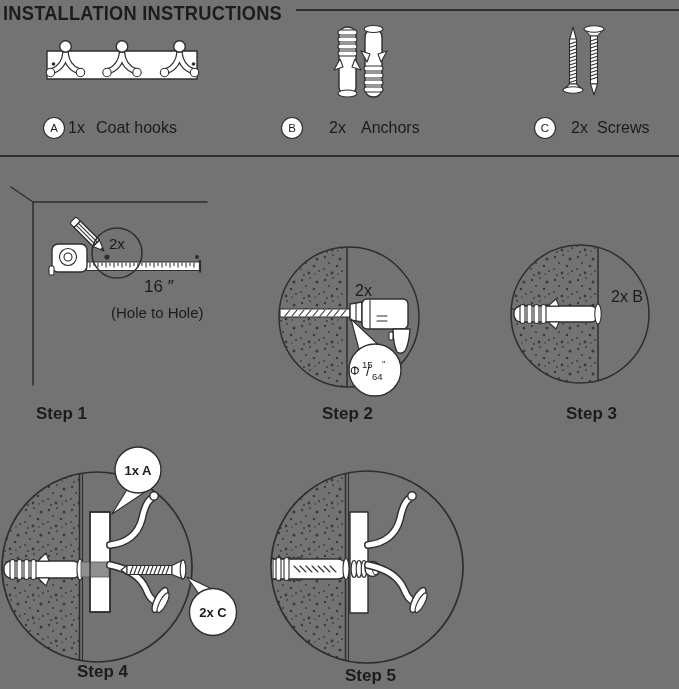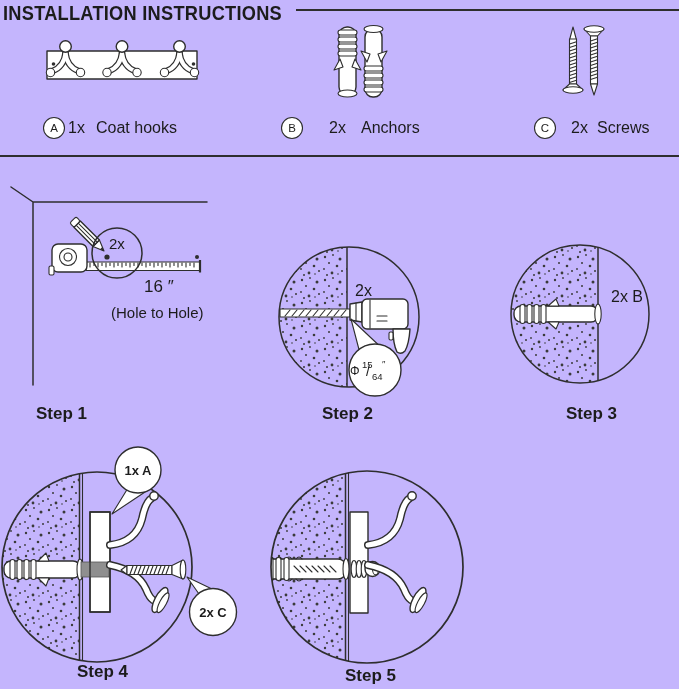--- a/index.html
+++ b/index.html
@@ -1,16 +1,16 @@
 <!DOCTYPE html>
 <html><head>
 <meta charset="utf-8">
 <style>
   html,body{margin:0;padding:0;background:#fff;}
-  #sheet{position:relative;width:679px;height:689px;background:#c4b5fd;overflow:hidden;
+  #sheet{position:relative;width:679px;height:689px;background:#737373;overflow:hidden;
          font-family:"Liberation Sans","DejaVu Sans",sans-serif;}
   svg{display:block;}
   svg text{fill:#1c1c1c;font-family:"Liberation Sans","DejaVu Sans",sans-serif;}
   .ln{stroke:#2e2e2e;fill:none;stroke-width:1.5;stroke-linecap:round;stroke-linejoin:round;}
   .ln2{stroke:#2e2e2e;fill:none;stroke-width:2;}
   .thin{stroke:#2e2e2e;fill:none;stroke-width:1.1;stroke-linecap:round;}
   .part{fill:#ffffff;stroke:#2e2e2e;stroke-width:1.4;stroke-linejoin:round;}
   .partThin{fill:#ffffff;stroke:#2e2e2e;stroke-width:1.1;stroke-linejoin:round;}
   .dark{fill:#2e2e2e;stroke:none;}
   .tubeD{fill:none;stroke:#2e2e2e;stroke-width:8;stroke-linecap:round;}

